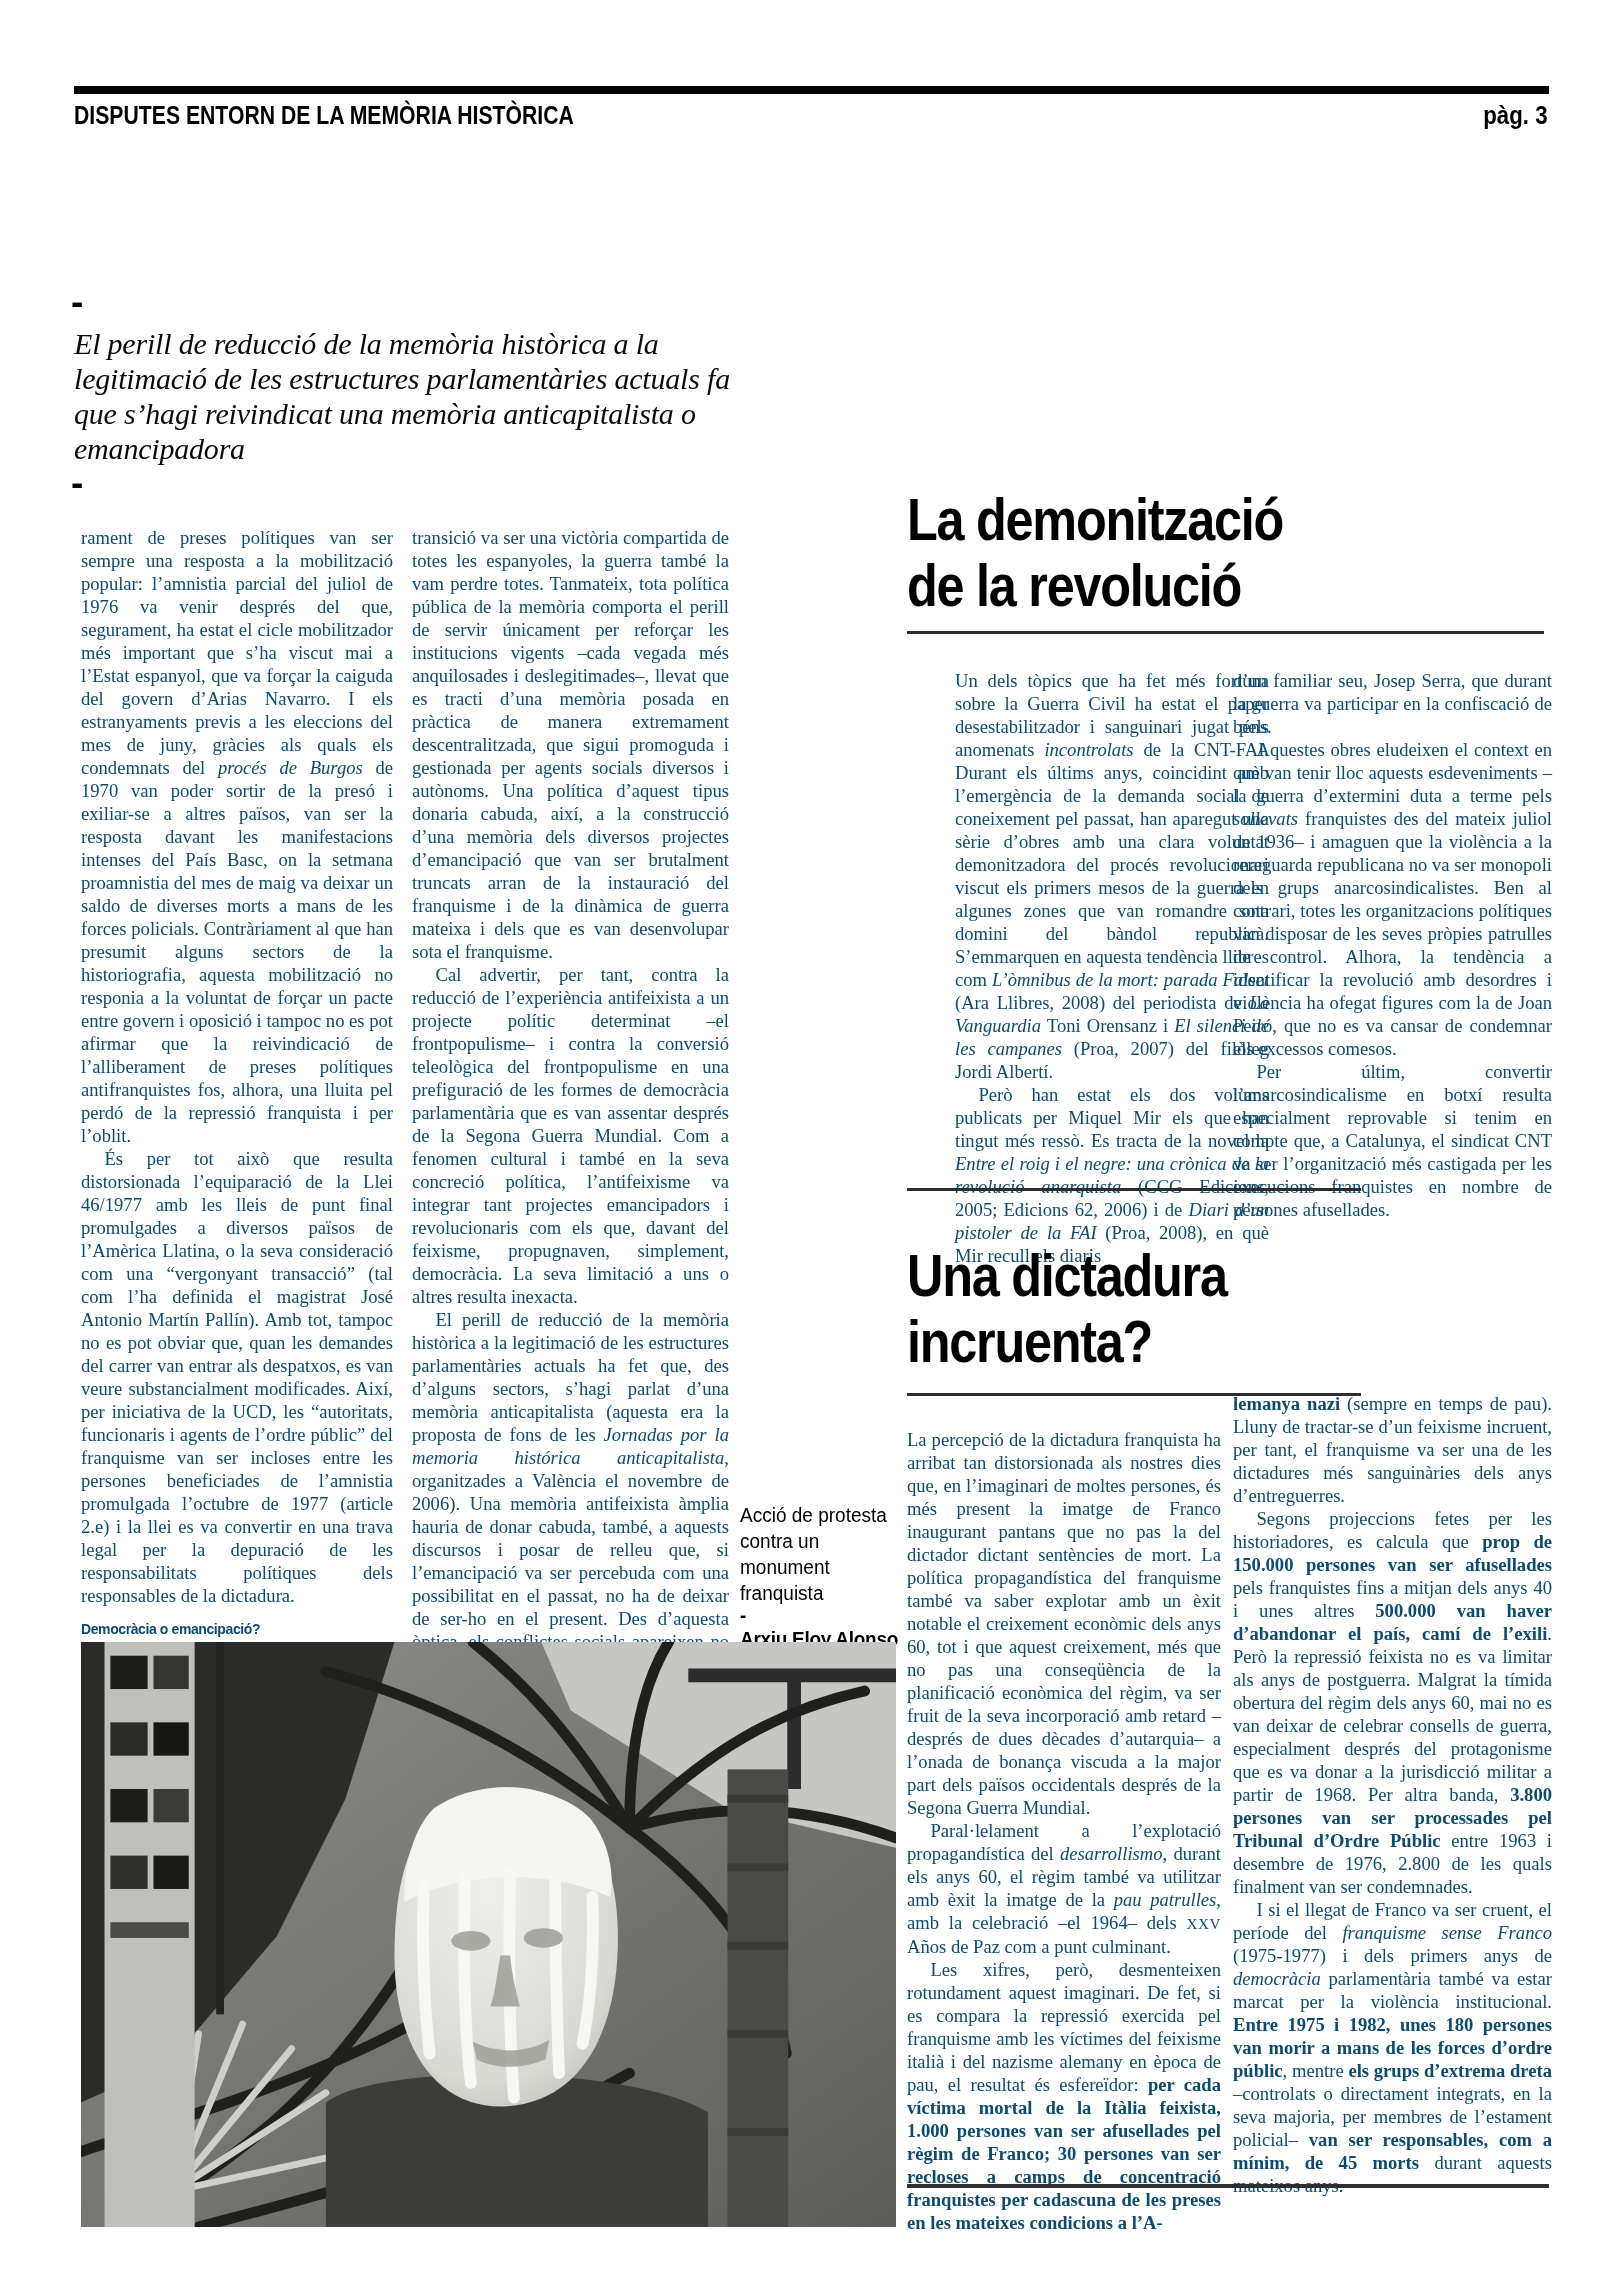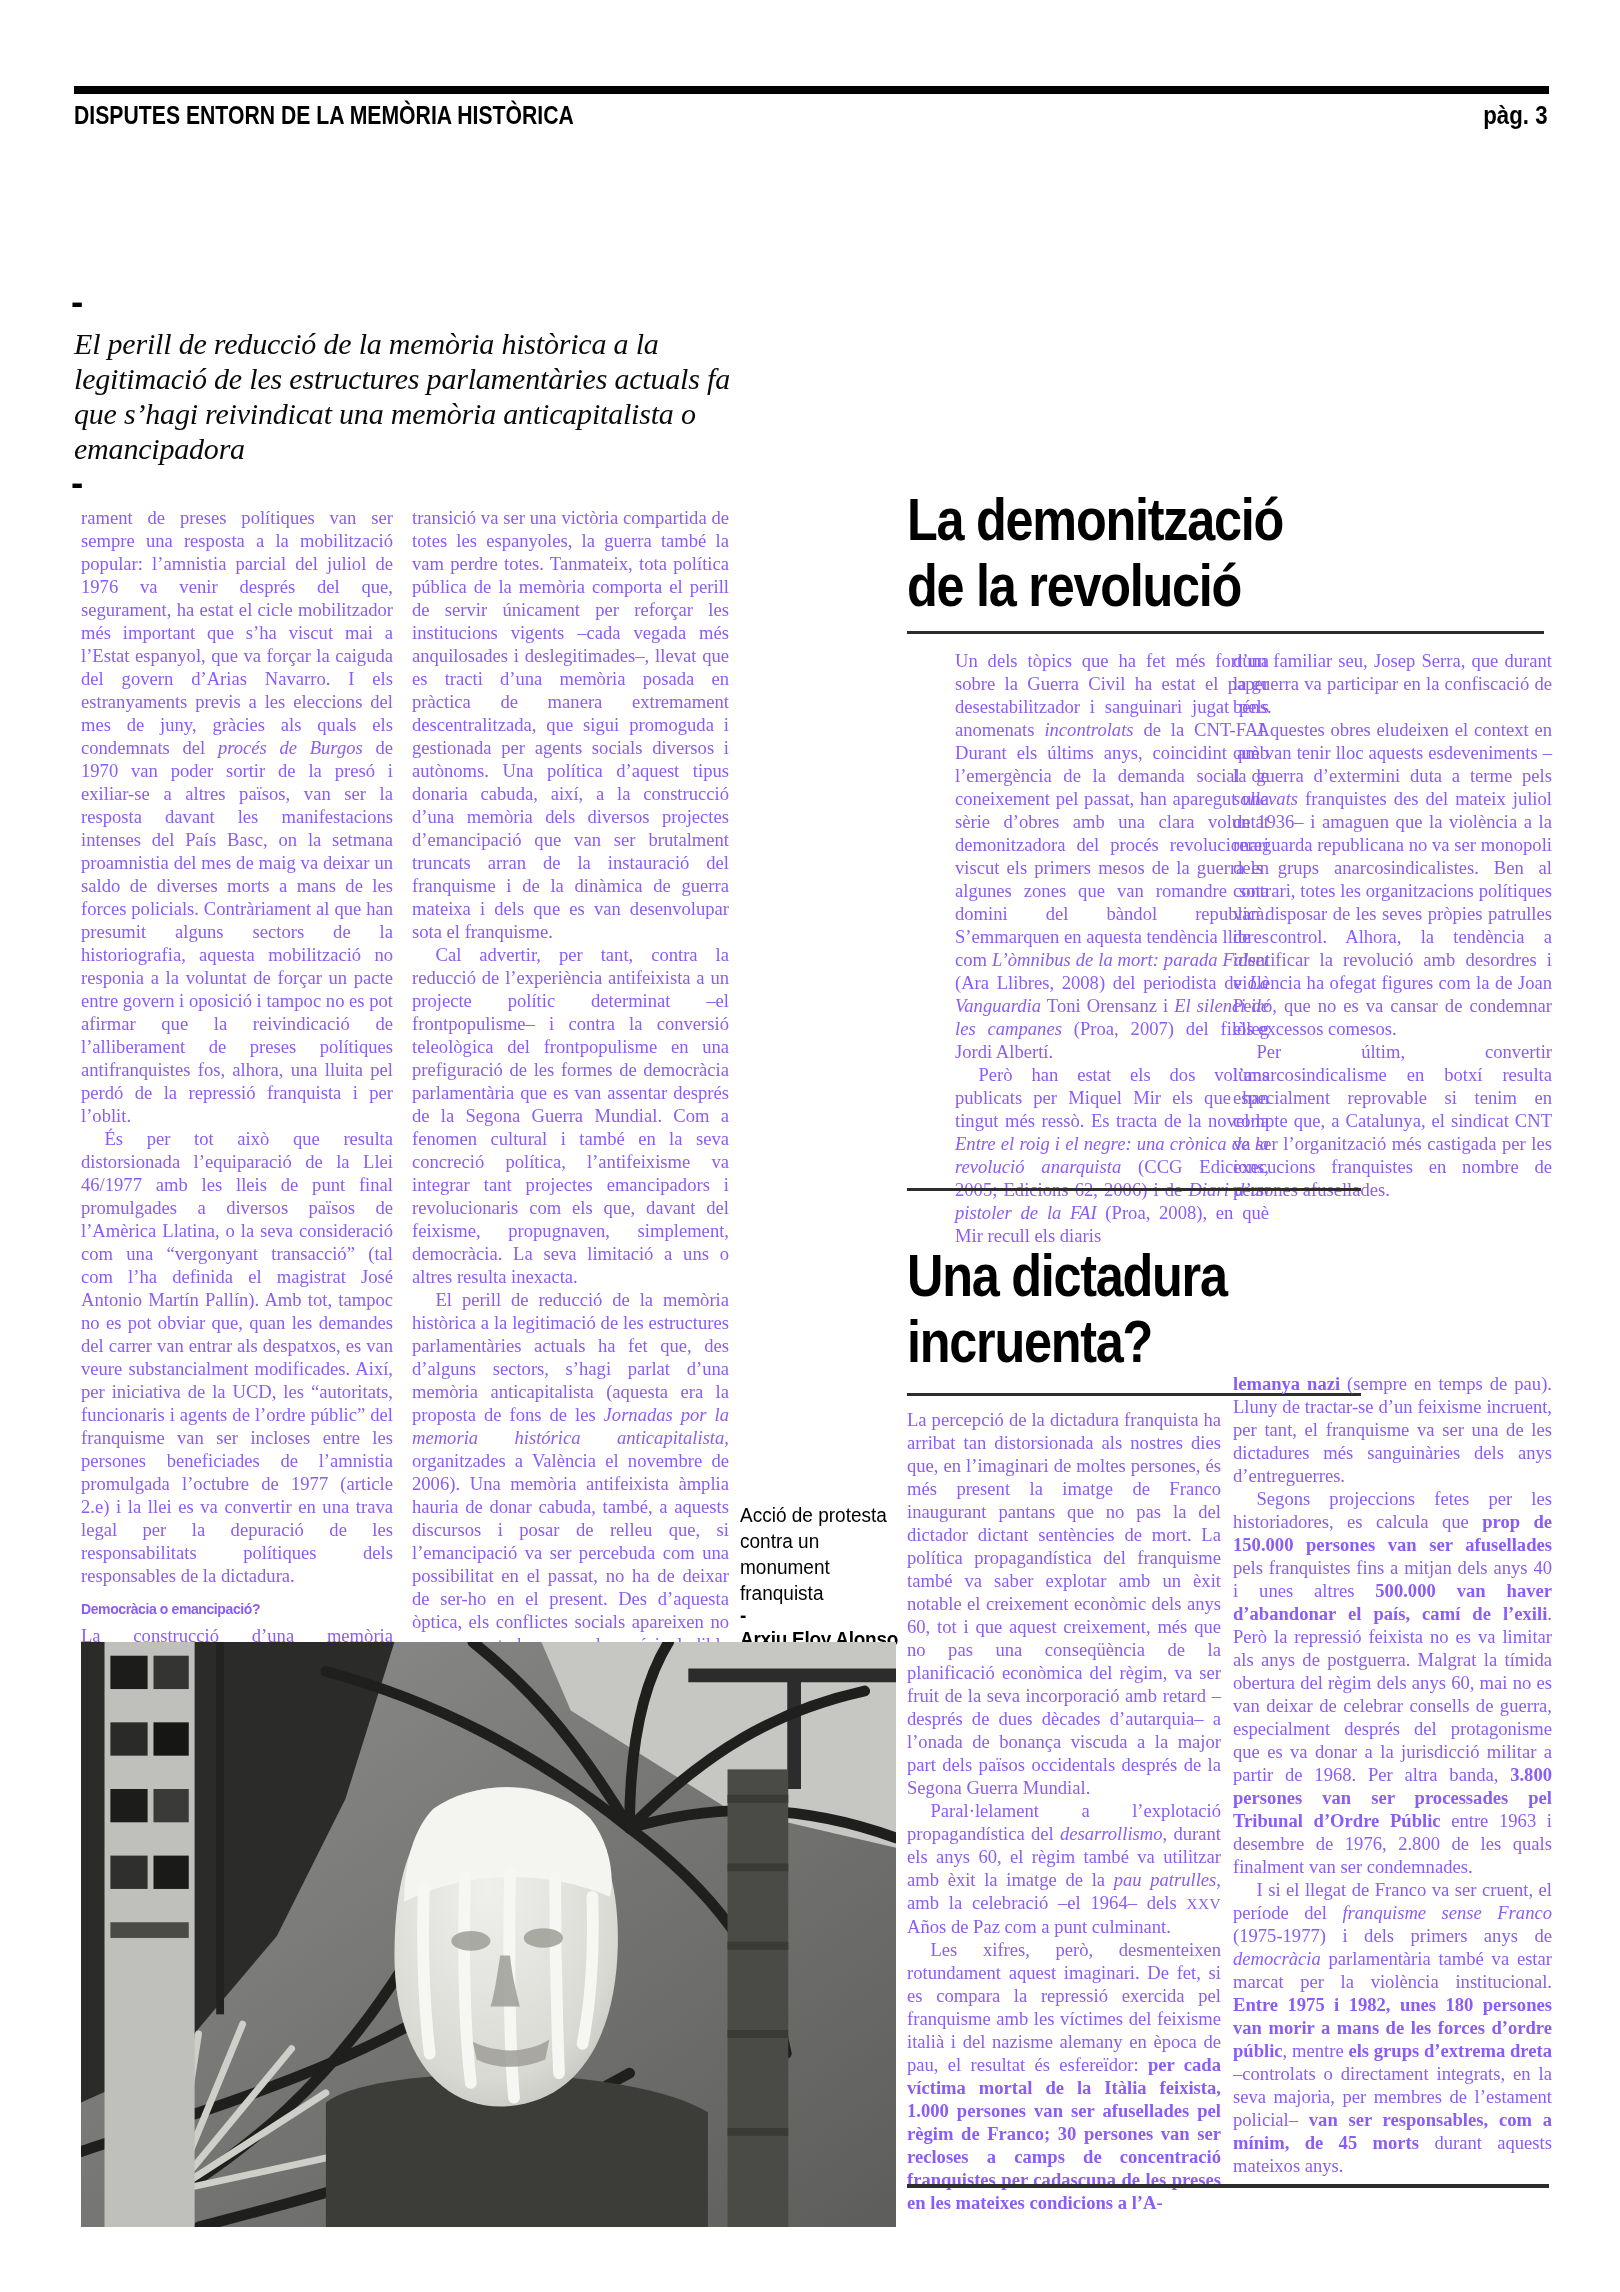--- a/index.html
+++ b/index.html
@@ -21,21 +21,21 @@
     font-size:26.5px;white-space:nowrap;transform:scaleX(.84);transform-origin:100% 50%;
   }
   .dashmark{
     font-family:"Liberation Sans","DejaVu Sans",sans-serif;font-weight:700;
     font-size:37px;line-height:9.8px;letter-spacing:-1px;
   }
   .standfirst{
     font-style:italic;font-size:30px;line-height:35px;width:694px;
     letter-spacing:-0.2px;color:#0a0a0a;
   }
-  .bodycol{font-size:18.6px;line-height:23px;text-align:justify;color:#8b5cf6;}
+  .bodycol{font-size:18.6px;line-height:23px;text-align:justify;color:#0c4a6e;margin-top:20px;}
   .bodycol p{margin:0;padding:0;}
   .bodycol p.ind{text-indent:23.5px;}
   .bodycol em{font-style:italic;}
   .bodycol strong{font-weight:700;}
   .bodycol .sc{font-size:0.82em;letter-spacing:0.5px;}
   .subhead{
     font-family:"Liberation Sans","DejaVu Sans",sans-serif;font-weight:700;
     font-size:14px;line-height:23.5px;margin:10.8px 0 2.9px 0;letter-spacing:-0.4px;
   }
   .headline{

